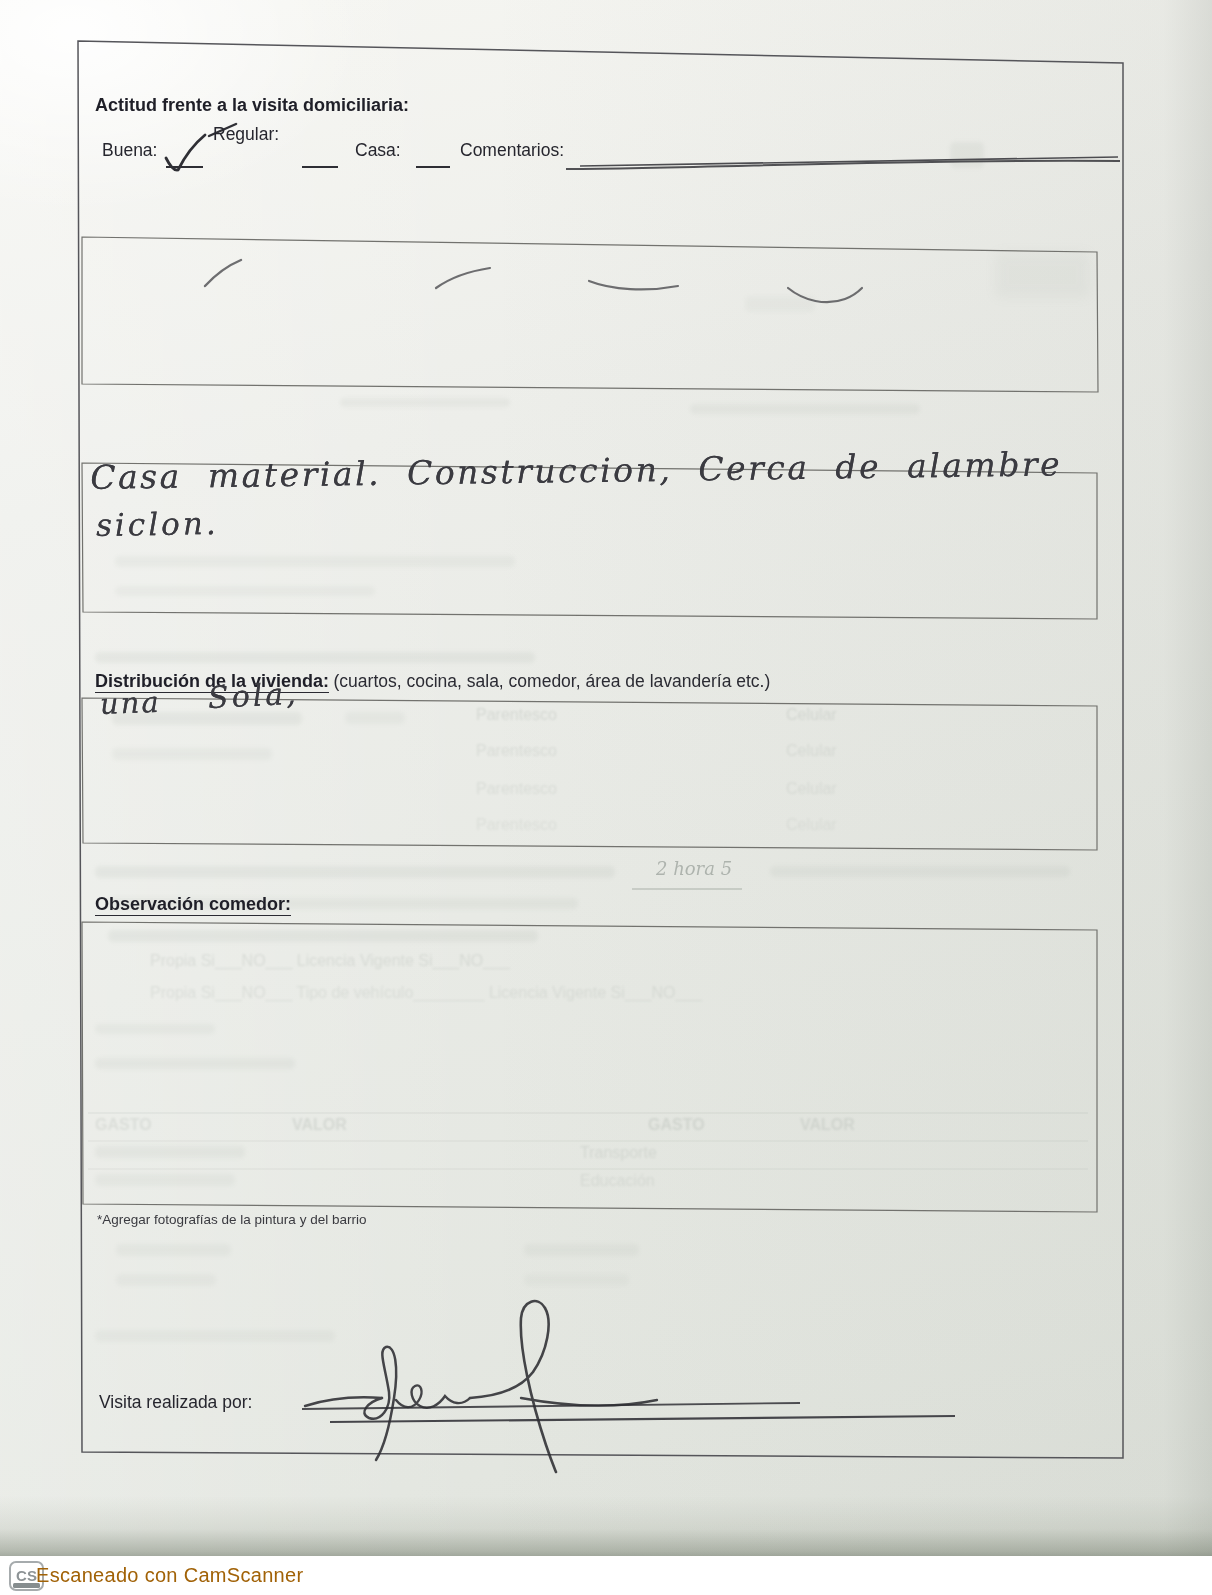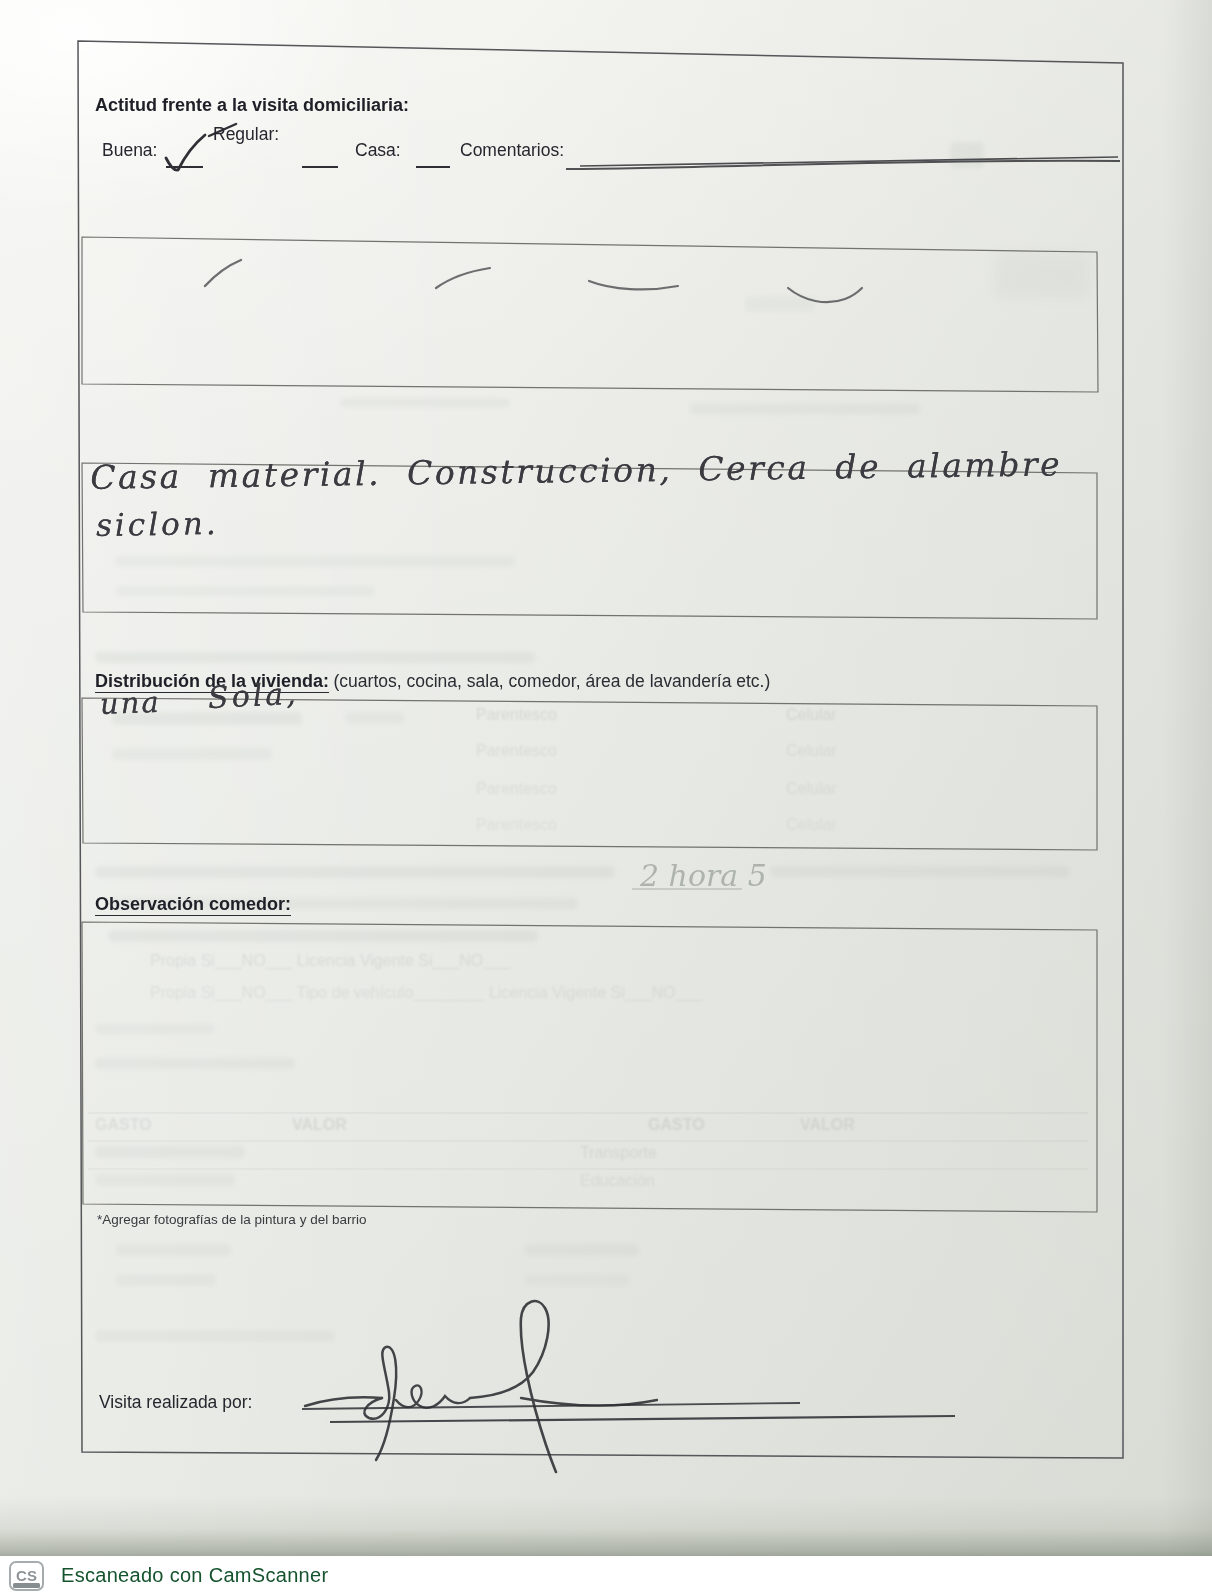--- a/index.html
+++ b/index.html
@@ -19,33 +19,33 @@
   .footnote{font-size:13.5px;color:#3a3a40;}
   .ink{
     font-family:"DejaVu Serif",serif;font-style:italic;color:#3b3b41;
     text-shadow:0 0 .5px #4a4a50;
   }
   .ink-big{font-size:33px;letter-spacing:2.5px;word-spacing:13px;}
   .gbar{position:absolute;background:#8d988e;border-radius:5px;filter:blur(2.2px);}
   .gline{position:absolute;background:#7d877e;height:1.6px;filter:blur(.6px);}
   .gtext{position:absolute;color:#6e7a72;filter:blur(.9px);font-size:16px;white-space:nowrap;}
   .gtext-bold{font-weight:bold;}
-  .ghost-ink{position:absolute;font-family:"DejaVu Serif",serif;font-style:italic;font-size:30px;color:#55605a;filter:blur(.6px);white-space:nowrap;}
+  .ghost-ink{position:absolute;font-family:"DejaVu Serif",serif;font-style:italic;font-size:18px;color:#55605a;filter:blur(.6px);white-space:nowrap;margin-left:16px;}
   #bottom-shade{
     position:absolute;left:0;top:1496px;width:1212px;height:60px;
     background:linear-gradient(to bottom, rgba(125,135,115,0) 0%, rgba(120,130,110,.14) 55%, rgba(104,114,96,.42) 92%, rgba(96,106,90,.5) 100%);
   }
   #footer-bar{position:absolute;left:0;top:1556px;width:1212px;height:39px;background:#ffffff;}
   #cs-badge{
     position:absolute;left:9px;top:5px;width:31px;height:26px;
     border:2px solid #a6abad;border-radius:7px;
     color:#8d9396;font-weight:bold;font-size:15px;line-height:26px;text-align:center;
   }
   #cs-badge-bar{position:absolute;left:13px;top:27px;width:27px;height:5px;background:#868d8f;border-radius:1.5px;}
-  #footer-text{position:absolute;left:61px;top:8px;font-size:20px;color:#14532d;letter-spacing:.3px;}
+  #footer-text{position:absolute;left:36px;top:8px;font-size:20px;color:#a16207;letter-spacing:.3px;}
   svg{position:absolute;left:0;top:0;pointer-events:none;}
 </style>
 </head>
 <body>
 
 <div id="scan">
 
   <div class="gbar" style="left:950px;top:142px;width:34px;height:26px;opacity:.10;"></div>
   <div class="gbar" style="left:995px;top:252px;width:95px;height:46px;opacity:.07;filter:blur(6px);"></div>
   <div class="gbar" style="left:745px;top:296px;width:70px;height:16px;opacity:.06;"></div>

